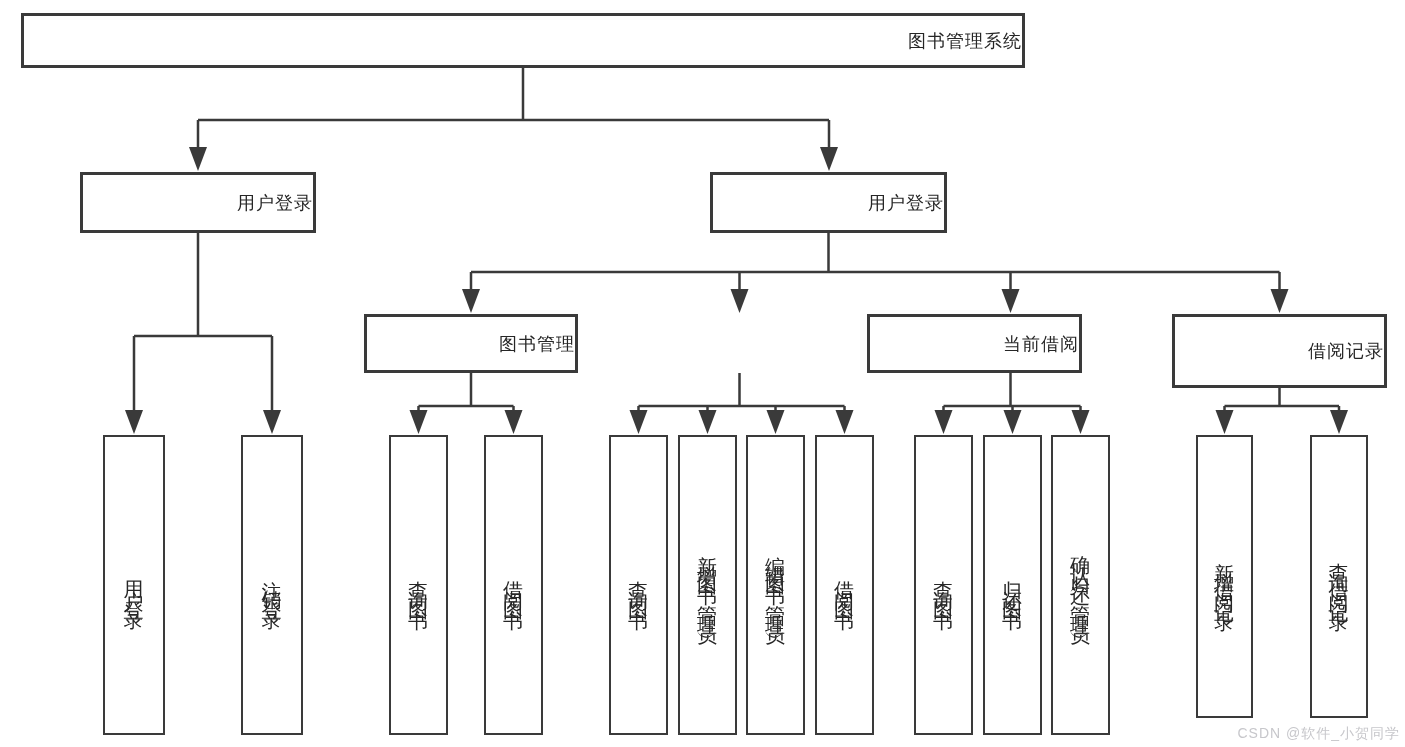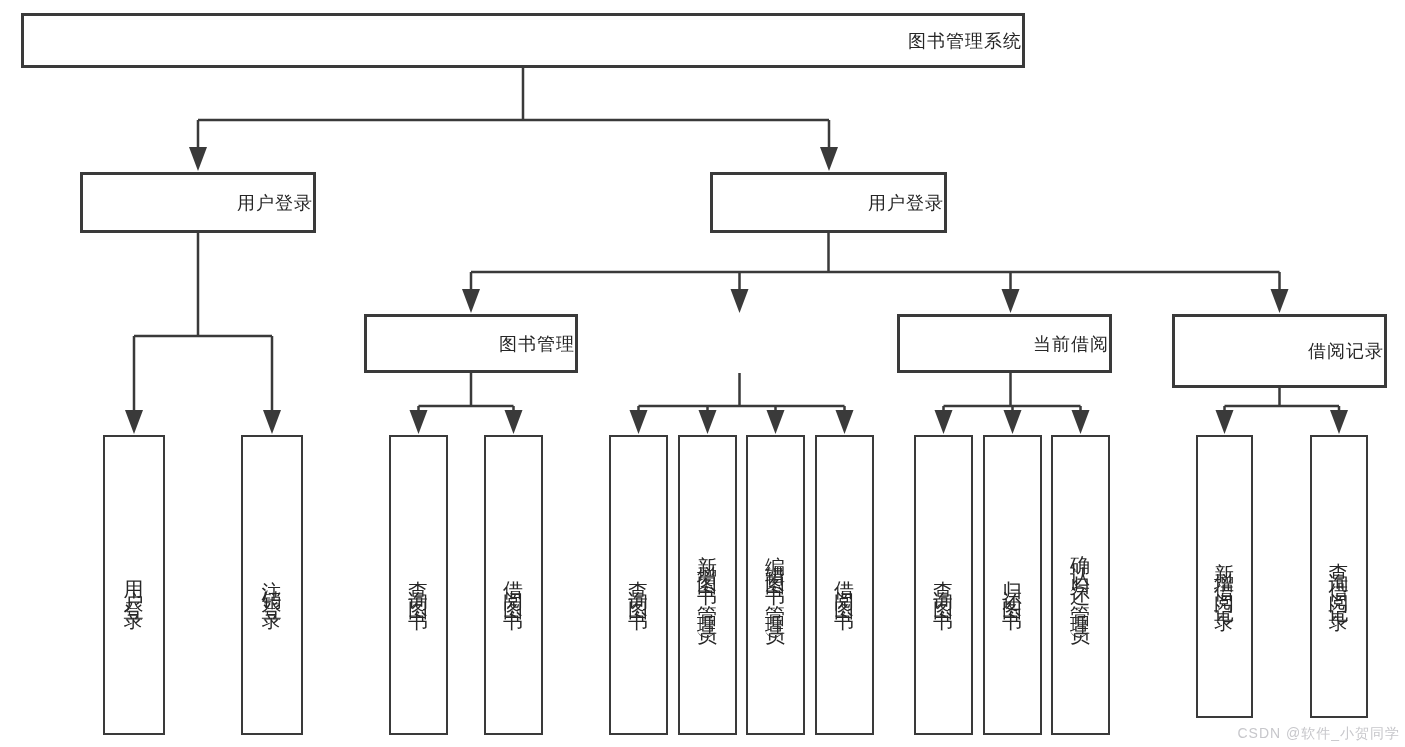--- a/index.html
+++ b/index.html
@@ -88,21 +88,21 @@
   <div class="hnode" style="left:80px;top:172px;width:236px;height:61px">
     <span>用户登录</span>
   </div>
   <div class="hnode" style="left:710px;top:172px;width:237px;height:61px">
     <span>用户登录</span>
   </div>
 
   <div class="hnode" style="left:364px;top:314px;width:214px;height:59px">
     <span>图书管理</span>
   </div>
-  <div class="hnode" style="left:897px;top:314px;width:215px;height:59px">
+  <div class="hnode" style="left:867px;top:314px;width:215px;height:59px">
     <span>当前借阅</span>
   </div>
   <div class="hnode" style="left:1172px;top:314px;width:215px;height:74px">
     <span>借阅记录</span>
   </div>
 
   <div class="vnode" style="left:103px;top:435px;width:62px;height:300px">
     <span class="vtext">用户登录</span>
   </div>
   <div class="vnode" style="left:241px;top:435px;width:62px;height:300px">

